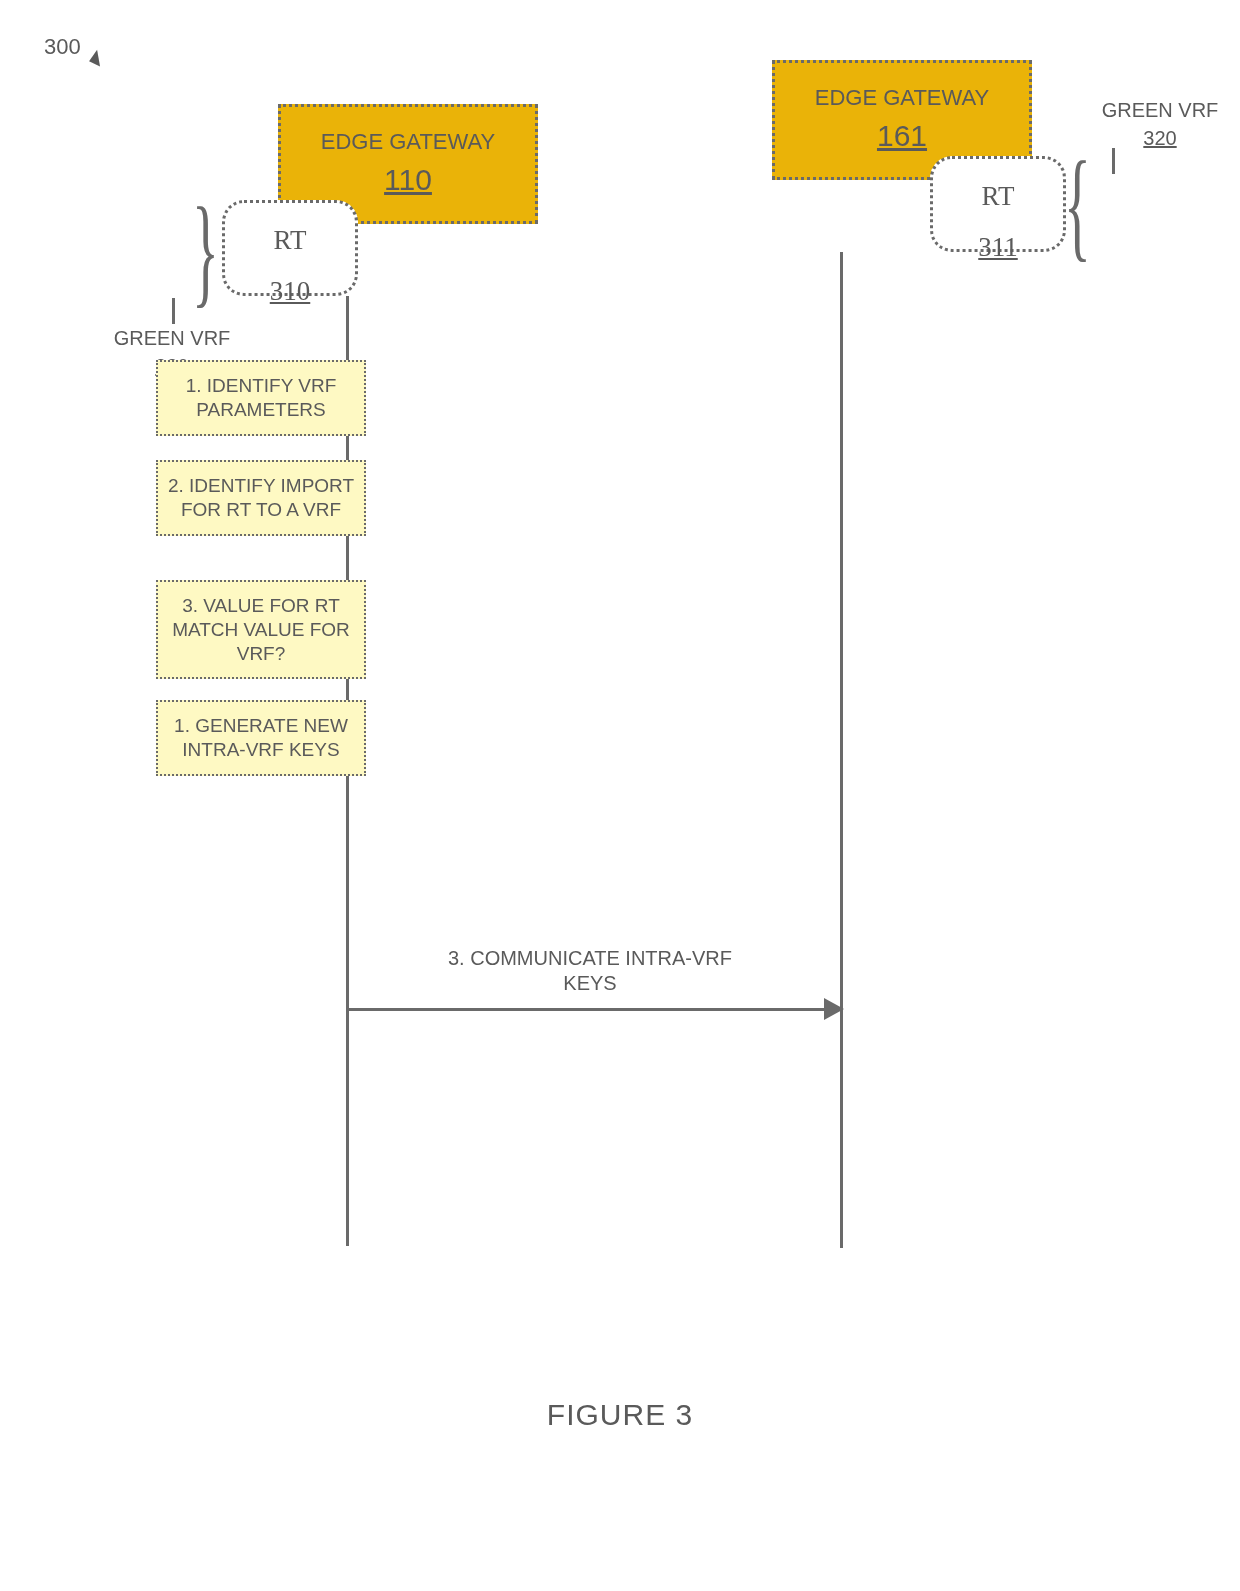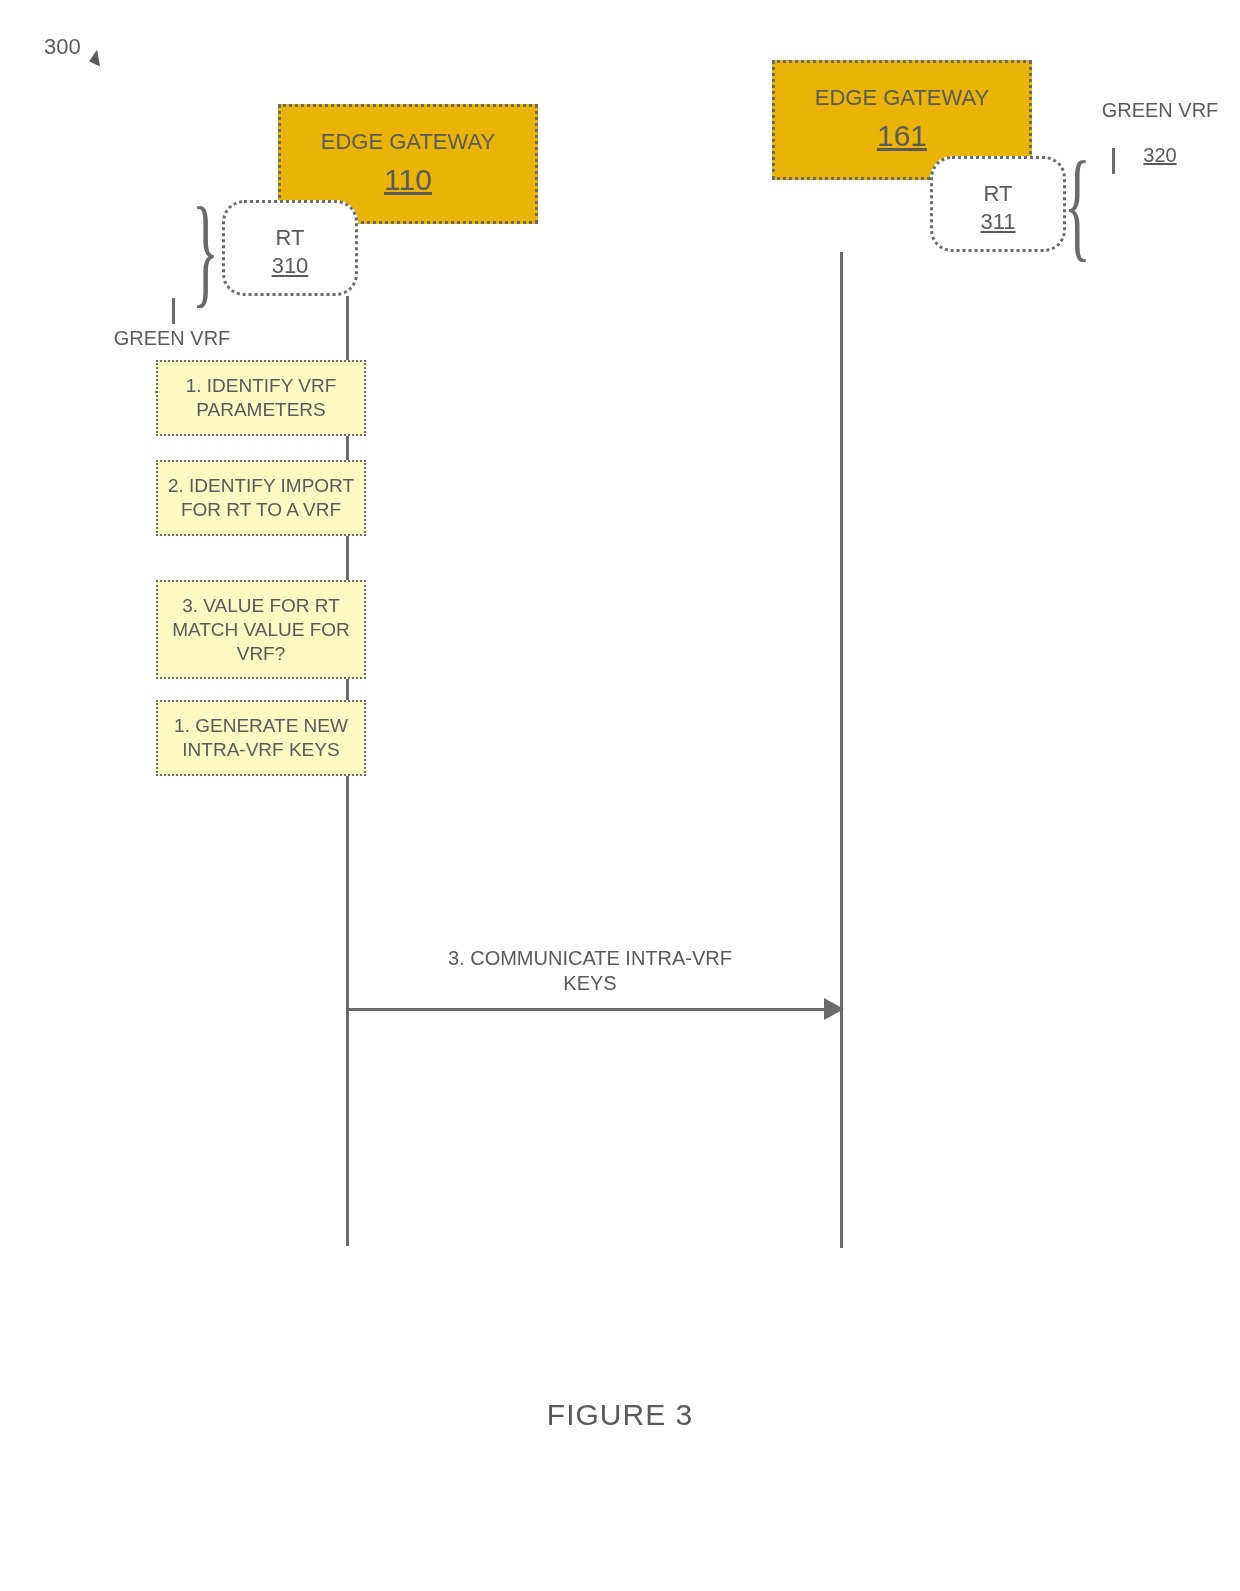--- a/index.html
+++ b/index.html
@@ -56,41 +56,42 @@
     }
 
     
     .rt-box {
       position: absolute;
       border: 3px dotted #6a6a6a;
       border-radius: 22px;
       background: #fff;
       text-align: center;
       padding-top: 22px;
-      font-size: 22px;
+      font-size: 27px;
+      font-family: Liberation Serif, serif;
     }
     .rt310 { top: 200px; left: 222px; width: 136px; height: 96px; }
     .rt311 { top: 156px; left: 930px; width: 136px; height: 96px; }
     .rt-box .rt-label { display: block; }
-    .rt-box .rt-num { display: block; margin-top: 2px; }
+    .rt-box .rt-num { display: block; margin-top: 20px; }
 
     
     .brace {
       position: absolute;
       font-size: 56px;
       color: #6a6a6a;
       transform: scaleY(2.2);
       font-family: "Times New Roman", serif;
     }
     .brace-left  { top: 218px; left: 192px; }
     .brace-right { top: 172px; left: 1064px; }
 
     .greenvrf-left  { top: 326px; left: 102px; width: 140px; font-size: 20px; }
     .greenvrf-right { top: 98px;  left: 1090px; width: 140px; font-size: 20px; }
-    .vrfnum { display:block; margin-top:20px; }
+    .vrfnum { display:block; margin-top:3px; }
 
     
     .brace-conn {
       position: absolute;
       background: #6a6a6a;
     }
     .bc-left  { top: 298px; left: 172px; width: 3px; height: 26px; }
     .bc-right { top: 148px; left: 1112px; width: 3px; height: 26px; }
 
     

